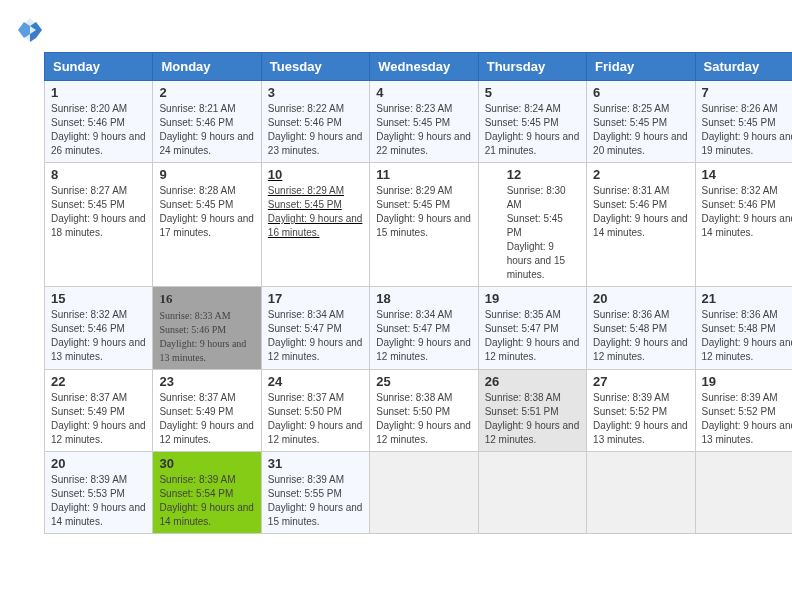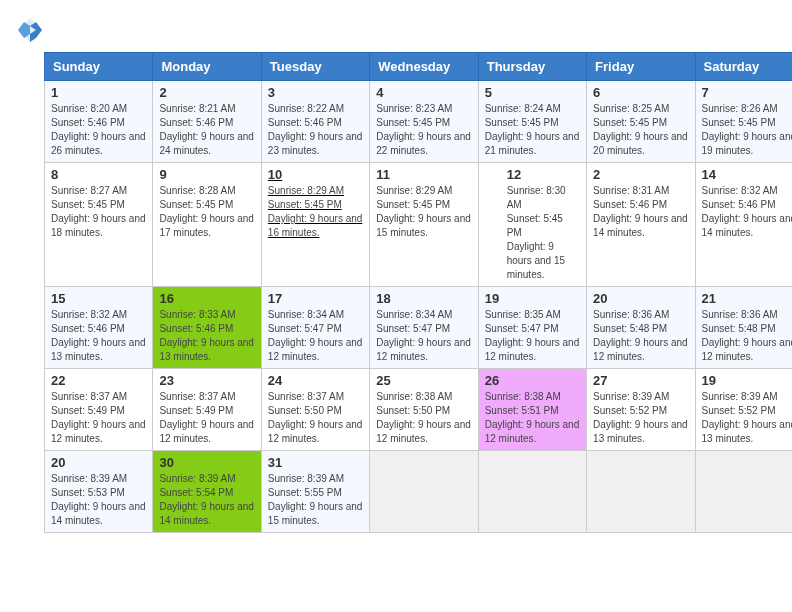--- a/index.html
+++ b/index.html
@@ -183,21 +183,21 @@
         <td style="background-color: rgb(255, 255, 255);">
           <span class="day-number">14</span>
           <div class="day-info">Sunrise: 8:32 AM<br>Sunset: 5:46 PM<br>Daylight: 9 hours and 14 minutes.</div>
         </td>
       </tr>
       <tr>
         <td style="background-color: rgb(245, 248, 255);">
           <span class="day-number">15</span>
           <div class="day-info">Sunrise: 8:32 AM<br>Sunset: 5:46 PM<br>Daylight: 9 hours and 13 minutes.</div>
         </td>
-        <td style="background-color: #84cc16;">
+        <td style="background-color: #a3a3a3; font-family: Liberation Serif, serif;">
           <span class="day-number">16</span>
           <div class="day-info">Sunrise: 8:33 AM<br>Sunset: 5:46 PM<br>Daylight: 9 hours and 13 minutes.</div>
         </td>
         <td style="background-color: rgb(245, 248, 255);">
           <span class="day-number">17</span>
           <div class="day-info">Sunrise: 8:34 AM<br>Sunset: 5:47 PM<br>Daylight: 9 hours and 12 minutes.</div>
         </td>
         <td style="background-color: rgb(245, 248, 255);">
           <span class="day-number">18</span>
           <div class="day-info">Sunrise: 8:34 AM<br>Sunset: 5:47 PM<br>Daylight: 9 hours and 12 minutes.</div>
@@ -225,21 +225,21 @@
           <div class="day-info">Sunrise: 8:37 AM<br>Sunset: 5:49 PM<br>Daylight: 9 hours and 12 minutes.</div>
         </td>
         <td style="background-color: rgb(255, 255, 255);">
           <span class="day-number">24</span>
           <div class="day-info">Sunrise: 8:37 AM<br>Sunset: 5:50 PM<br>Daylight: 9 hours and 12 minutes.</div>
         </td>
         <td style="background-color: rgb(255, 255, 255);">
           <span class="day-number">25</span>
           <div class="day-info">Sunrise: 8:38 AM<br>Sunset: 5:50 PM<br>Daylight: 9 hours and 12 minutes.</div>
         </td>
-        <td style="background-color: #f0abfc;">
+        <td style="background-color: #e5e5e5;">
           <span class="day-number">26</span>
           <div class="day-info">Sunrise: 8:38 AM<br>Sunset: 5:51 PM<br>Daylight: 9 hours and 12 minutes.</div>
         </td>
         <td style="background-color: rgb(255, 255, 255);">
           <span class="day-number">27</span>
           <div class="day-info">Sunrise: 8:39 AM<br>Sunset: 5:52 PM<br>Daylight: 9 hours and 13 minutes.</div>
         </td>
         <td style="background-color: rgb(255, 255, 255);">
           <span class="day-number">19</span>
           <div class="day-info">Sunrise: 8:39 AM<br>Sunset: 5:52 PM<br>Daylight: 9 hours and 13 minutes.</div>

